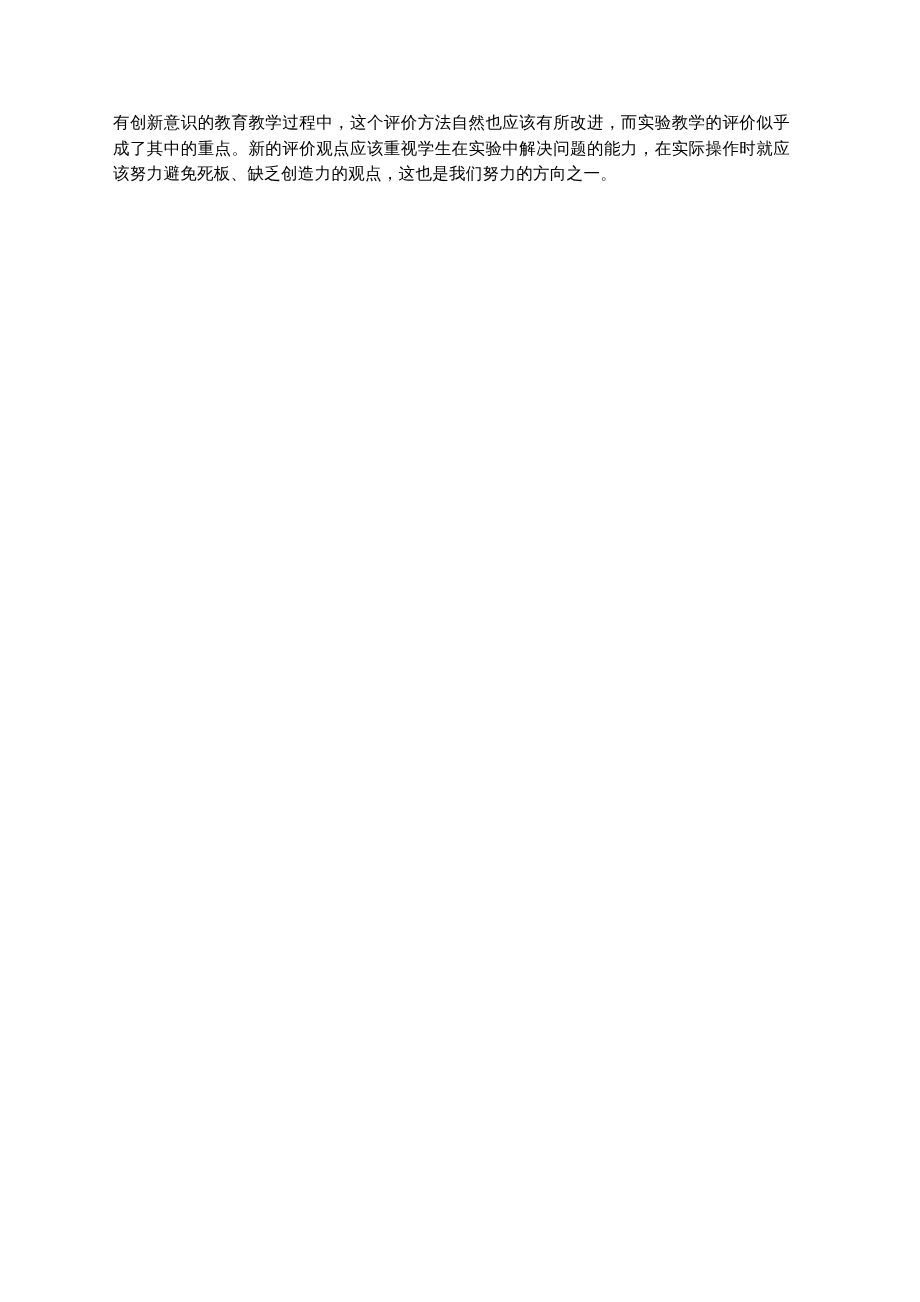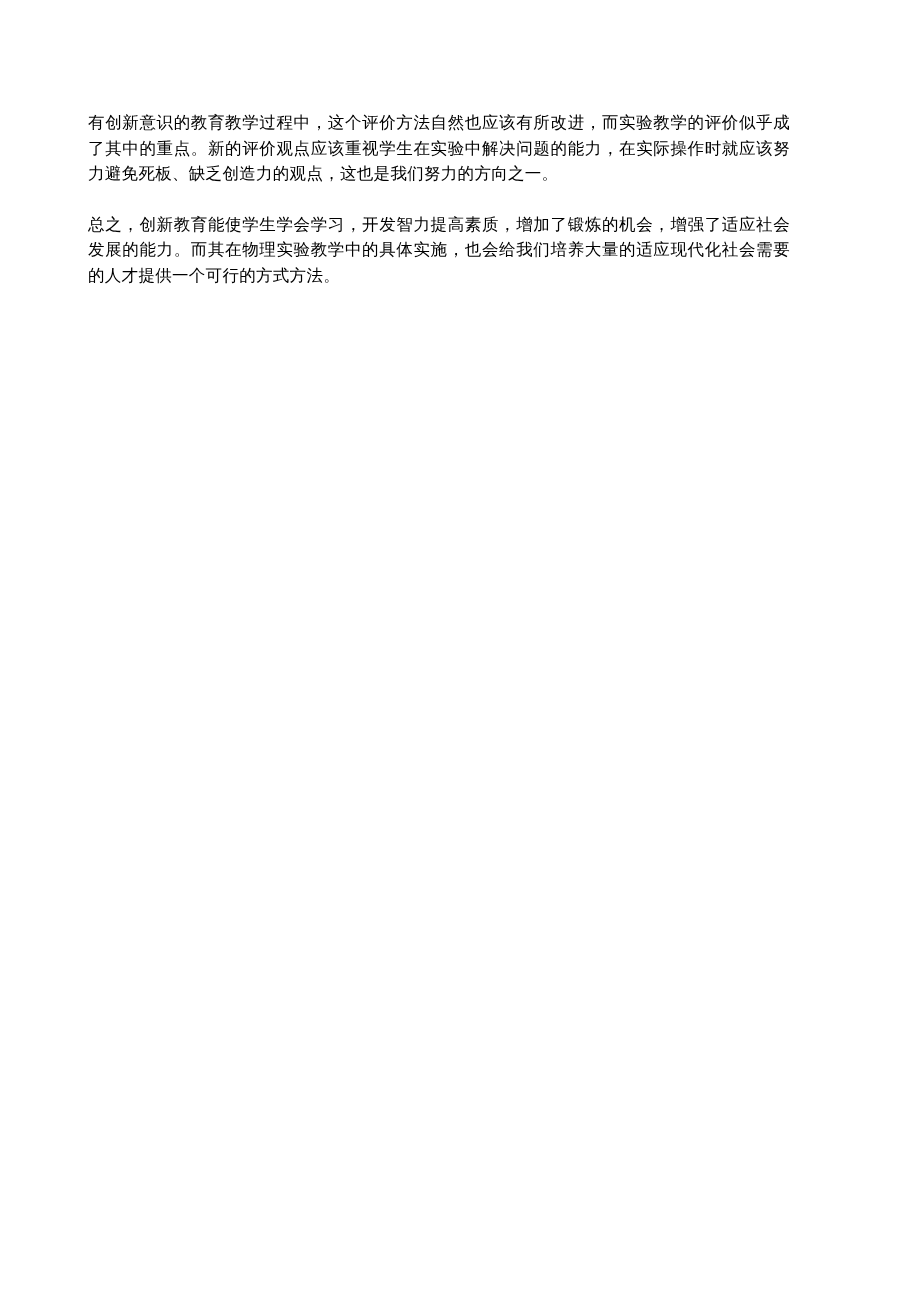--- a/index.html
+++ b/index.html
@@ -4,21 +4,21 @@
 <style>
   html, body {
     margin: 0;
     padding: 0;
     width: 920px;
     height: 1302px;
     background: #ffffff;
     font-family: "SimSun", "宋体", serif;
   }
   .page {
-    padding: 110px 130px 0 88px;
+    padding: 110px 130px 0 113px;
     box-sizing: border-box;
     width: 920px;
   }
   .para {
     font-size: 16.5px;
     line-height: 1.55;
     color: #000000;
     text-align: justify;
     margin: 0;
     letter-spacing: 0.3px;
@@ -26,14 +26,13 @@
   .gap {
     height: 25px;
   }
 </style>
 </head>
 <body>
 
 <div class="page">
   <p class="para">有创新意识的教育教学过程中，这个评价方法自然也应该有所改进，而实验教学的评价似乎成了其中的重点。新的评价观点应该重视学生在实验中解决问题的能力，在实际操作时就应该努力避免死板、缺乏创造力的观点，这也是我们努力的方向之一。</p>
   <div class="gap"></div>
-  <p class="para">总之，创新教育能使学生学会学习，开发智力提高素质，增加了锻炼的机会，增强了适应社会发展的能力。而其在物理实验教学中的具体实施，也会给我们培养大量的适应现代化社会需要的人才提供一个可行的方式方法。</p>
 </div>
 
 </body></html>

